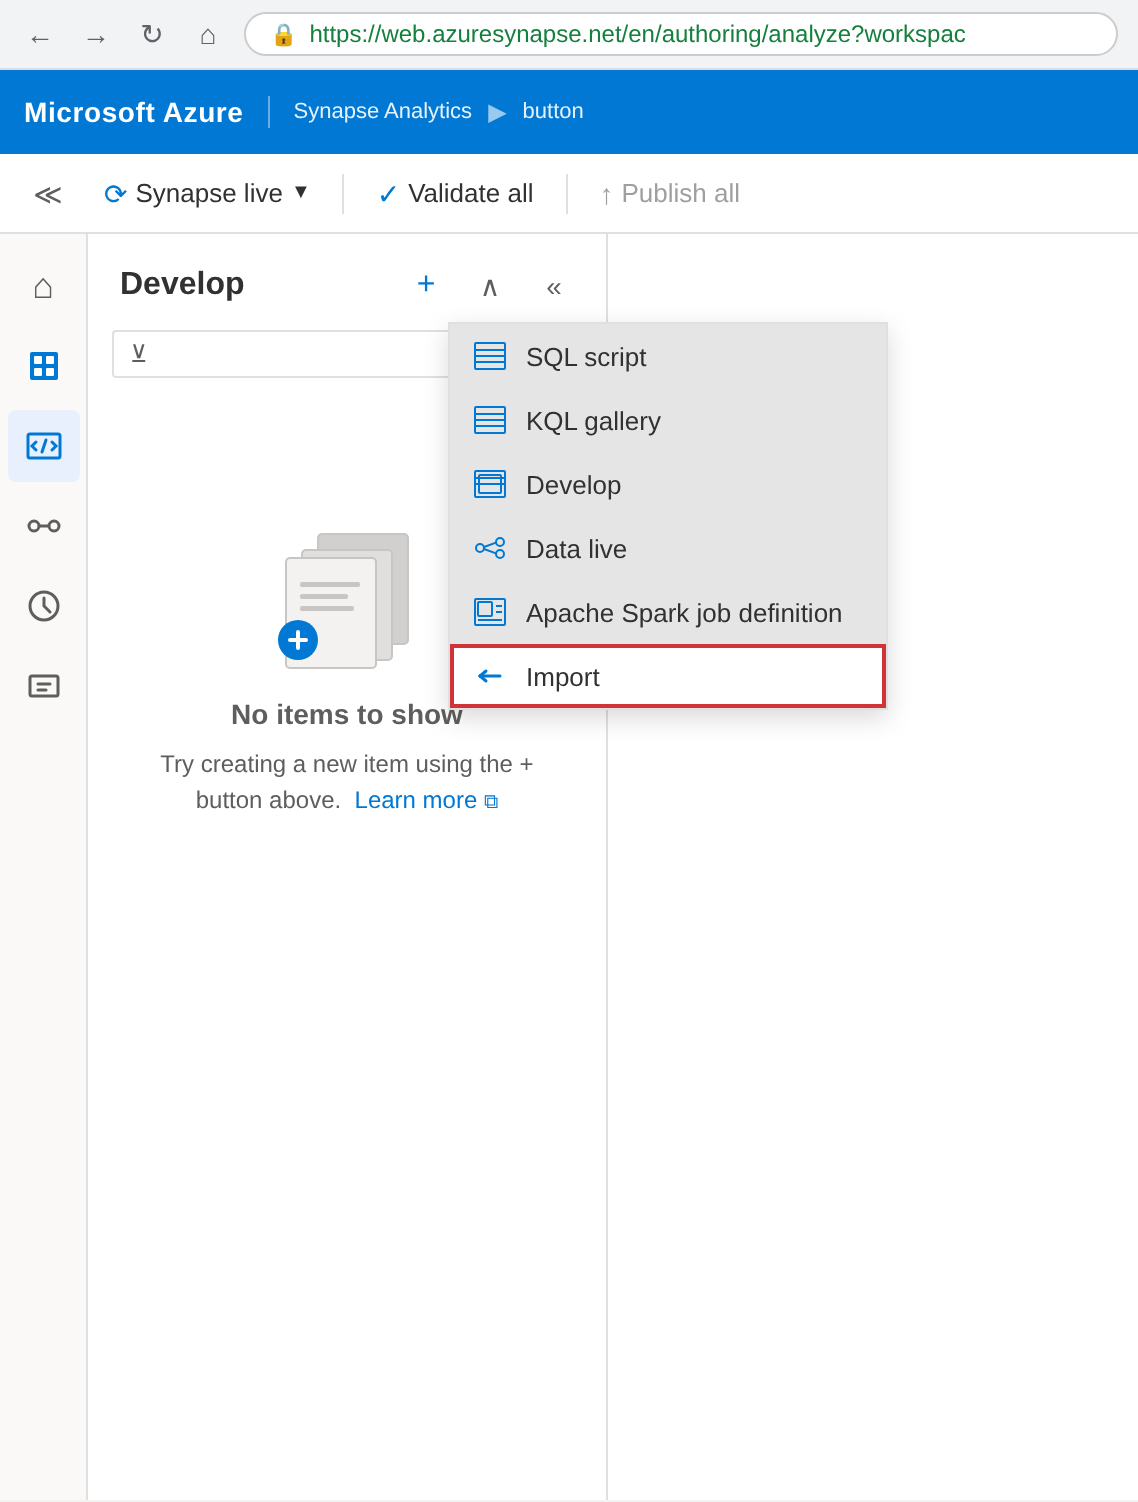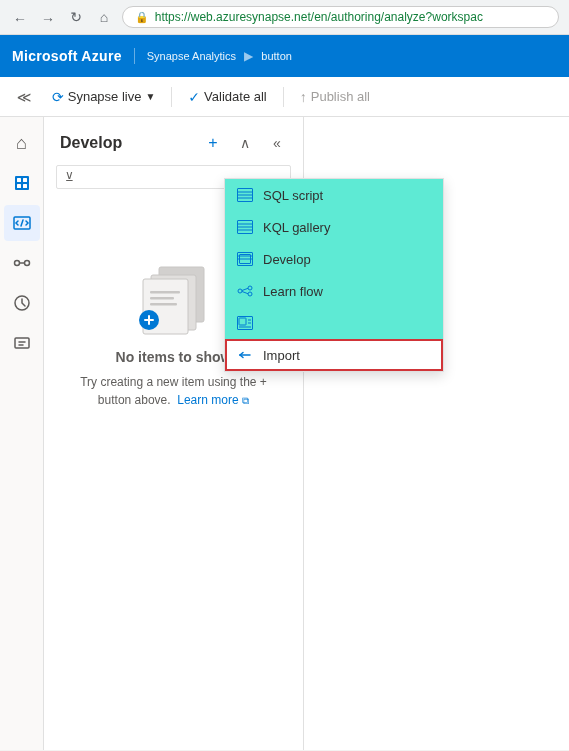--- a/index.html
+++ b/index.html
@@ -187,25 +187,24 @@
       text-decoration: none;
     }
     .external-icon { font-size: 10px; color: #0078d4; }
 
     
     .dropdown-menu {
       position: absolute;
       top: 44px;
       left: 180px;
       width: 220px;
-      background: #5eead4;
+      background: #e5e5e5;
       border: 1px solid #e0e0e0;
       box-shadow: 0 4px 12px rgba(0,0,0,0.15);
       z-index: 100;
-      margin-top: 17px;
     }
     .menu-item {
       display: flex;
       align-items: center;
       padding: 8px 12px;
       gap: 10px;
       cursor: pointer;
       font-size: 13px;
       color: #323130;
     }
@@ -401,32 +400,33 @@
       <div class="menu-item">
         <div class="menu-icon">
           <svg width="16" height="14" viewBox="0 0 16 14" fill="none">
             <circle cx="3" cy="7" r="2" stroke="#0078d4"></circle>
             <circle cx="13" cy="4" r="2" stroke="#0078d4"></circle>
             <circle cx="13" cy="10" r="2" stroke="#0078d4"></circle>
             <path d="M5 6.5L11 4.3" stroke="#0078d4"></path>
             <path d="M5 7.5L11 9.7" stroke="#0078d4"></path>
           </svg>
         </div>
-        <span>Learn flow</span>
+        <span>Data live</span>
       </div>
       <div class="menu-item">
         <div class="menu-icon">
           <svg width="16" height="14" viewBox="0 0 16 14" fill="none">
             <rect x="0.5" y="0.5" width="15" height="13" rx="0.5" stroke="#0078d4"></rect>
             <rect x="2" y="2" width="7" height="7" rx="0.5" stroke="#0078d4"></rect>
             <line x1="11" y1="4" x2="14" y2="4" stroke="#0078d4"></line>
             <line x1="11" y1="7" x2="14" y2="7" stroke="#0078d4"></line>
             <line x1="2" y1="11" x2="14" y2="11" stroke="#0078d4"></line>
           </svg>
         </div>
+        <span>Apache Spark job definition</span>
       </div>
       <div class="menu-item highlighted">
         <div class="menu-icon">
           <svg width="16" height="14" viewBox="0 0 16 14" fill="none">
             <path d="M3 7H13" stroke="#0078d4" stroke-width="1.5" stroke-linecap="round"></path>
             <path d="M3 7L6 4.5" stroke="#0078d4" stroke-width="1.5" stroke-linecap="round"></path>
             <path d="M3 7L6 9.5" stroke="#0078d4" stroke-width="1.5" stroke-linecap="round"></path>
           </svg>
         </div>
         <span>Import</span>

